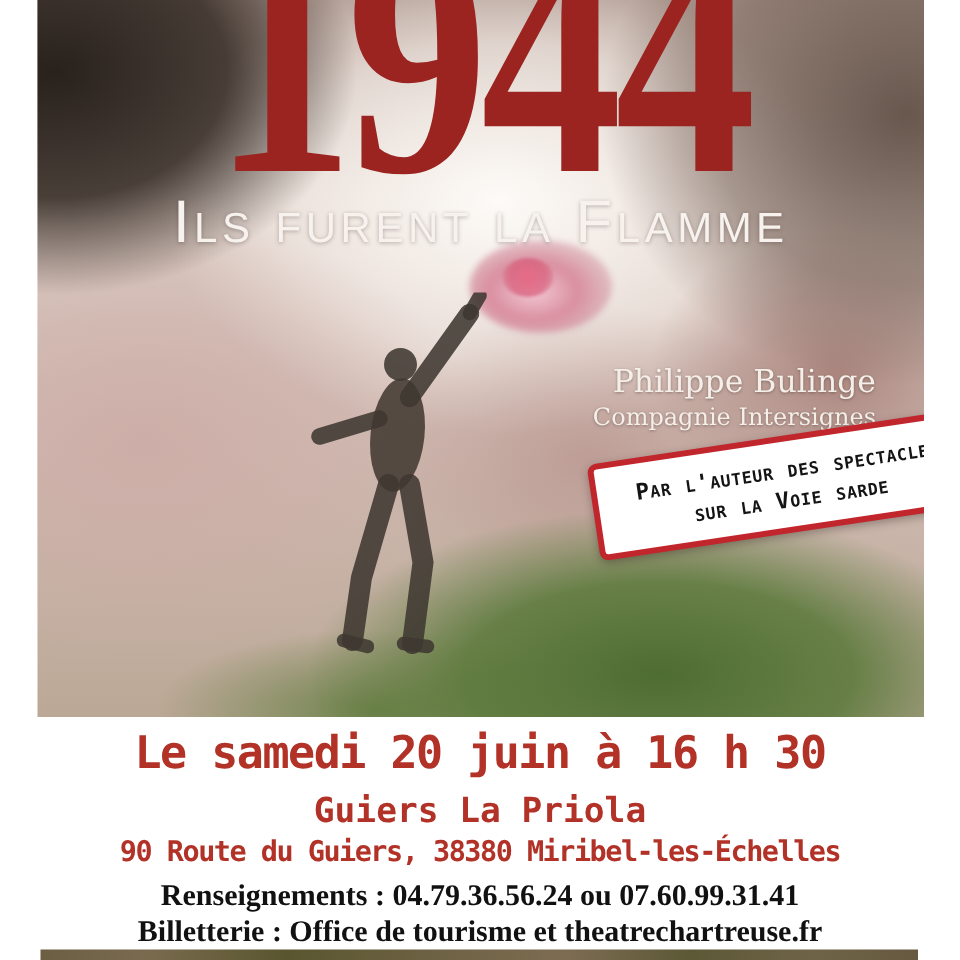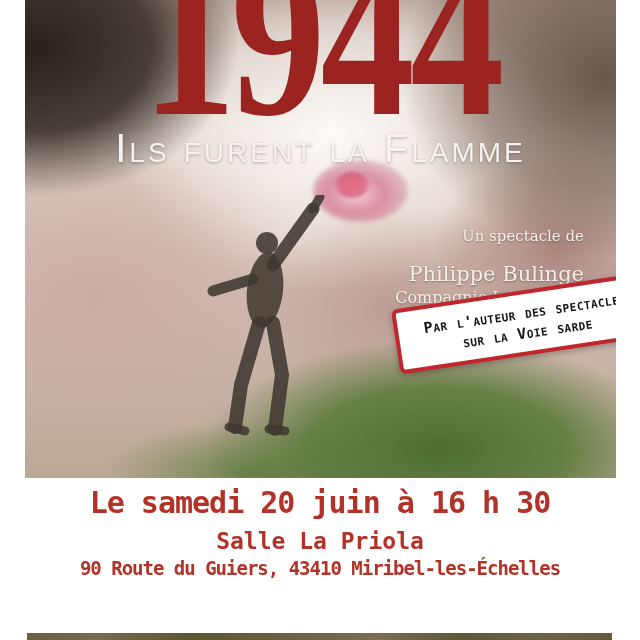--- a/index.html
+++ b/index.html
@@ -121,32 +121,33 @@
           <path d="M88,128 L97,180 L90,234" stroke-width="14"></path>
           <path d="M44,232 L60,236" stroke-width="9"></path>
           <path d="M84,234 L100,236" stroke-width="9"></path>
         </g>
       </svg>
     </div>
 
     <div class="subtitle">Ils furent la Flamme</div>
 
     <div class="credits">
-      <div class="c1">Un spectacle de</div>
       <div class="c2">Philippe Bulinge</div>
       <div class="c3">Compagnie Intersignes</div>
     </div>
 
     <div class="stamp">
       <div class="s-line">Par l'auteur des spectacles</div>
       <div class="s-line">sur la Voie sarde</div>
     </div>
 
   </div>
 
   <div class="bottom">
     <div class="red-line line-date">Le samedi 20 juin à 16 h 30</div>
-    <div class="red-line line-venue">Salle La Priola</div>
-    <div class="red-line line-address">90 Route du Guiers, 43410 Miribel-les-Échelles</div>
+    <div class="red-line line-venue">Guiers La Priola</div>
+    <div class="red-line line-address">90 Route du Guiers, 38380 Miribel-les-Échelles</div>
+    <div class="black-line line-info">Renseignements : 04.79.36.56.24 ou 07.60.99.31.41</div>
+    <div class="black-line line-tickets">Billetterie : Office de tourisme et theatrechartreuse.fr</div>
   </div>
 
   <div class="bottom-strip"></div>
 </div>
 
 </body></html>

